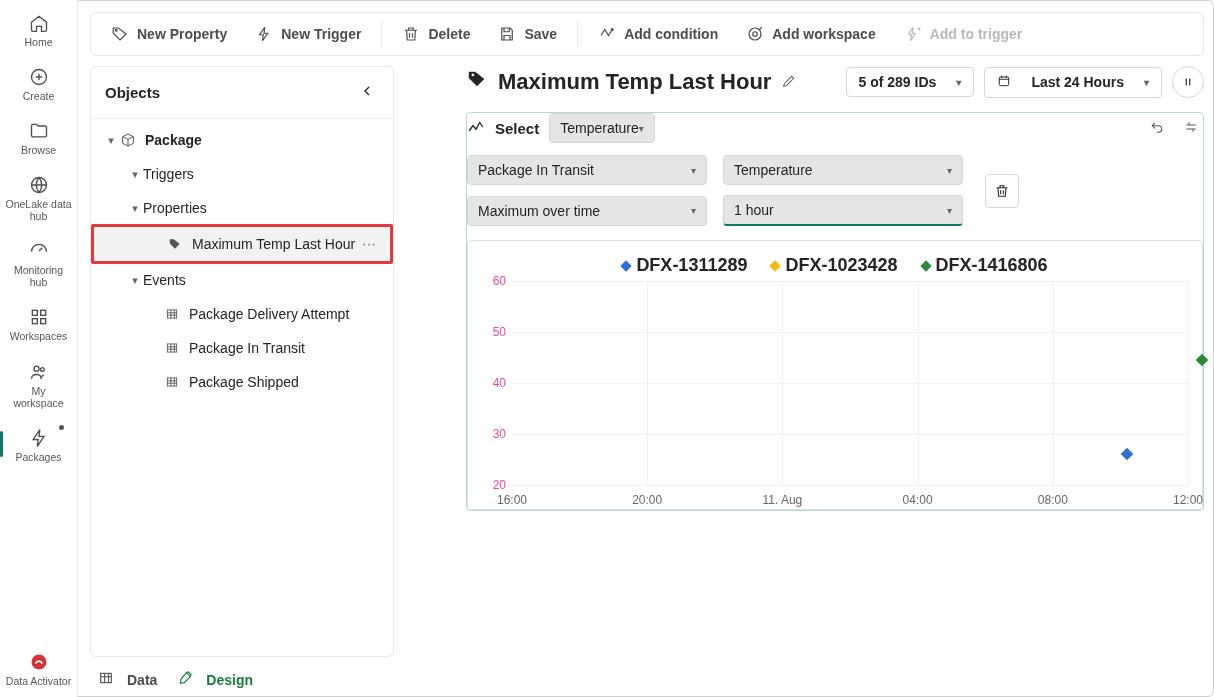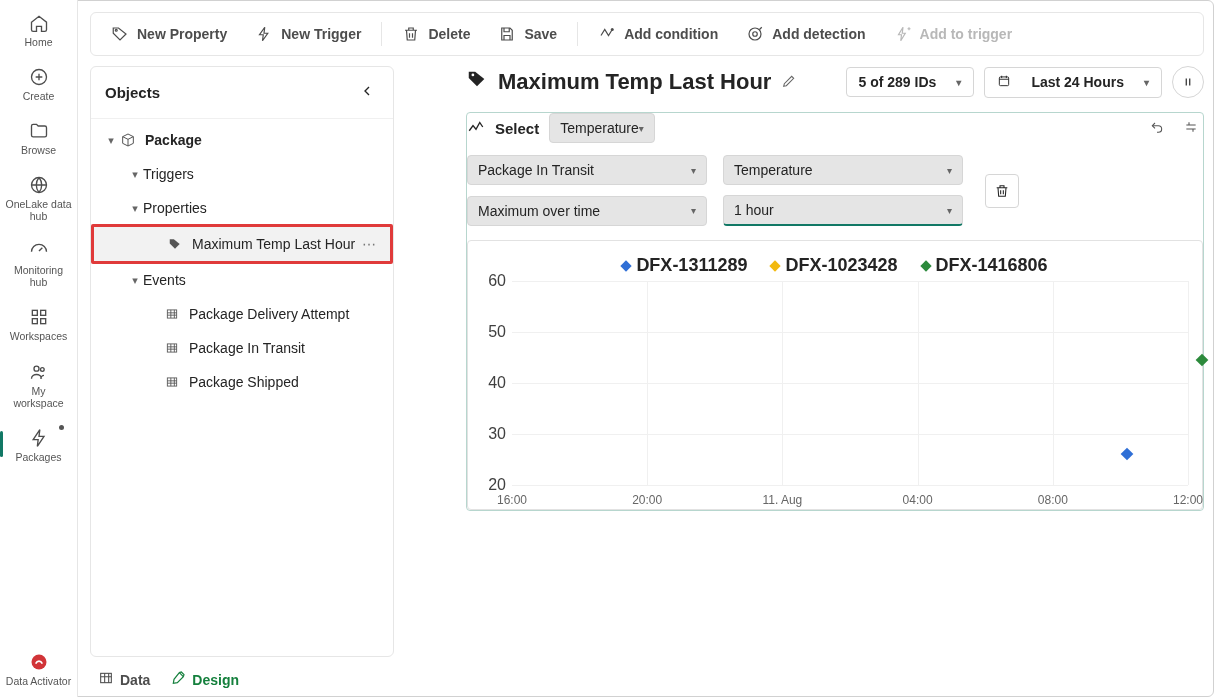--- a/index.html
+++ b/index.html
@@ -130,21 +130,21 @@
   .tree-icon { width:18px; display:inline-flex; justify-content:center; align-items:center; margin-right:8px; color:#555; }
   .more { color:#777; padding:0 6px; }
 
   
   .bottom-tabs {
     position:absolute;
     left: 98px; bottom:8px;
     display:flex; gap:20px;
     font-size:14px; font-weight:600;
   }
-  .bottom-tab { display:flex; align-items:center; gap:6px; color:#4d4d4d; cursor:pointer; }
+  .bottom-tab { display:flex; align-items:center; gap:13px; color:#4d4d4d; cursor:pointer; }
 
   
   .main {
     position:absolute;
     left: 466px; right:10px; top:66px; bottom:40px;
   }
   .title-row {
     display:flex; align-items:center; gap:10px;
     margin-bottom:14px;
   }
@@ -214,21 +214,21 @@
   .legend { display:flex; gap:24px; justify-content:center; margin-bottom:10px; font-size:18px; font-weight:600;}
   .legend-item { display:flex; align-items:center; gap:6px; }
   .legend-swatch { width:8px; height:8px; transform:rotate(45deg); }
 
   .chev { font-size:10px; color:#666; }
 
   
   .plot { position:absolute; left:44px; right:14px; top:40px; bottom:24px; }
   .gridline-h { position:absolute; left:0; right:0; border-top:1px solid #f0f0f0; }
   .gridline-v { position:absolute; top:0; bottom:0; border-left:1px solid #f0f0f0; }
-  .ytick { position:absolute; left:-28px; width:22px; text-align:right; font-size:16px; color:#404040; transform:translateY(-50%); }
+  .ytick { position:absolute; left:-28px; width:22px; text-align:right; font-size:12px; color:#ec4899; transform:translateY(-50%); }
   .xtick { position:absolute; bottom:-22px; font-size:12px; color:#666; transform:translateX(-50%); white-space:nowrap;}
   .datapoint { position:absolute; width:9px; height:9px; transform:translate(-50%,-50%) rotate(45deg); }
 
 </style>
 </head>
 <body>
 
 <div class="nav-rail">
   <div class="nav-item">
     <span class="nav-icon">
@@ -362,21 +362,21 @@
     <span>Add condition</span>
   </div>
   <div class="tb-btn">
     <span class="tb-icon">
         <svg viewBox="0 0 24 24" width="18" height="18" fill="none" stroke="currentColor" stroke-width="1.6">
           <circle cx="12" cy="12" r="8"></circle>
           <circle cx="12" cy="12" r="3"></circle>
           <path d="M18 6l3-3"></path>
         </svg>
       </span>
-    <span>Add detection</span>
+    <span>Add workspace</span>
   </div>
   <div class="tb-btn disabled">
     <span class="tb-icon">
         <svg viewBox="0 0 24 24" width="18" height="18" fill="none" stroke="currentColor" stroke-width="1.6">
           <path d="M12 3L6 13h4l-1 8 6-10h-4z"></path>
           <path d="M18 5h4M20 3v4"></path>
         </svg>
       </span>
     <span>Add to trigger</span>
   </div>

